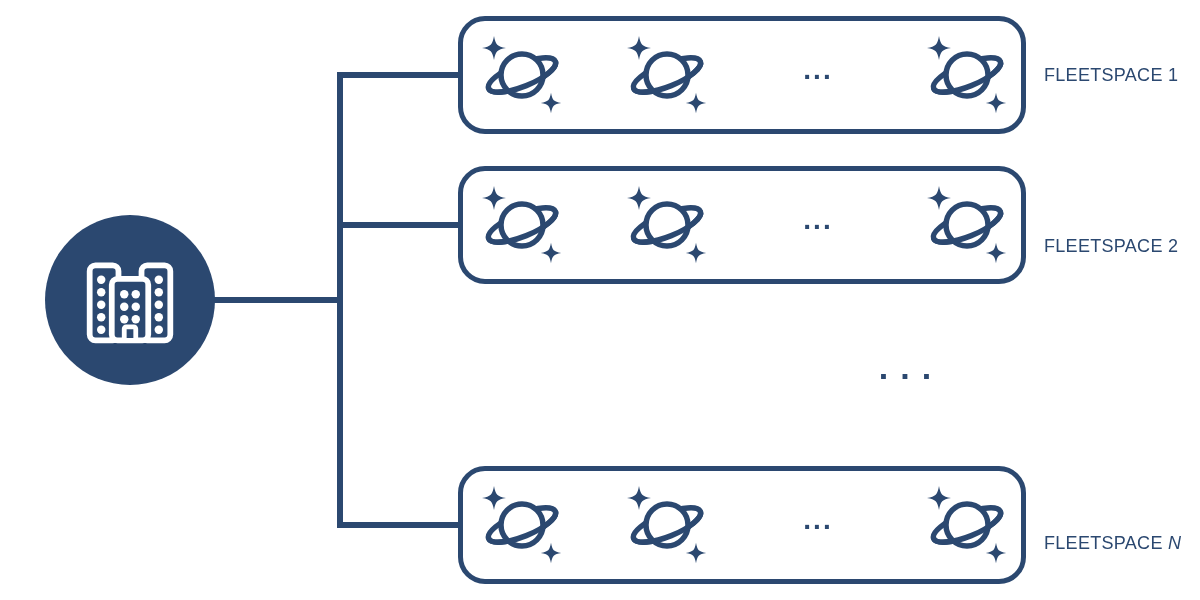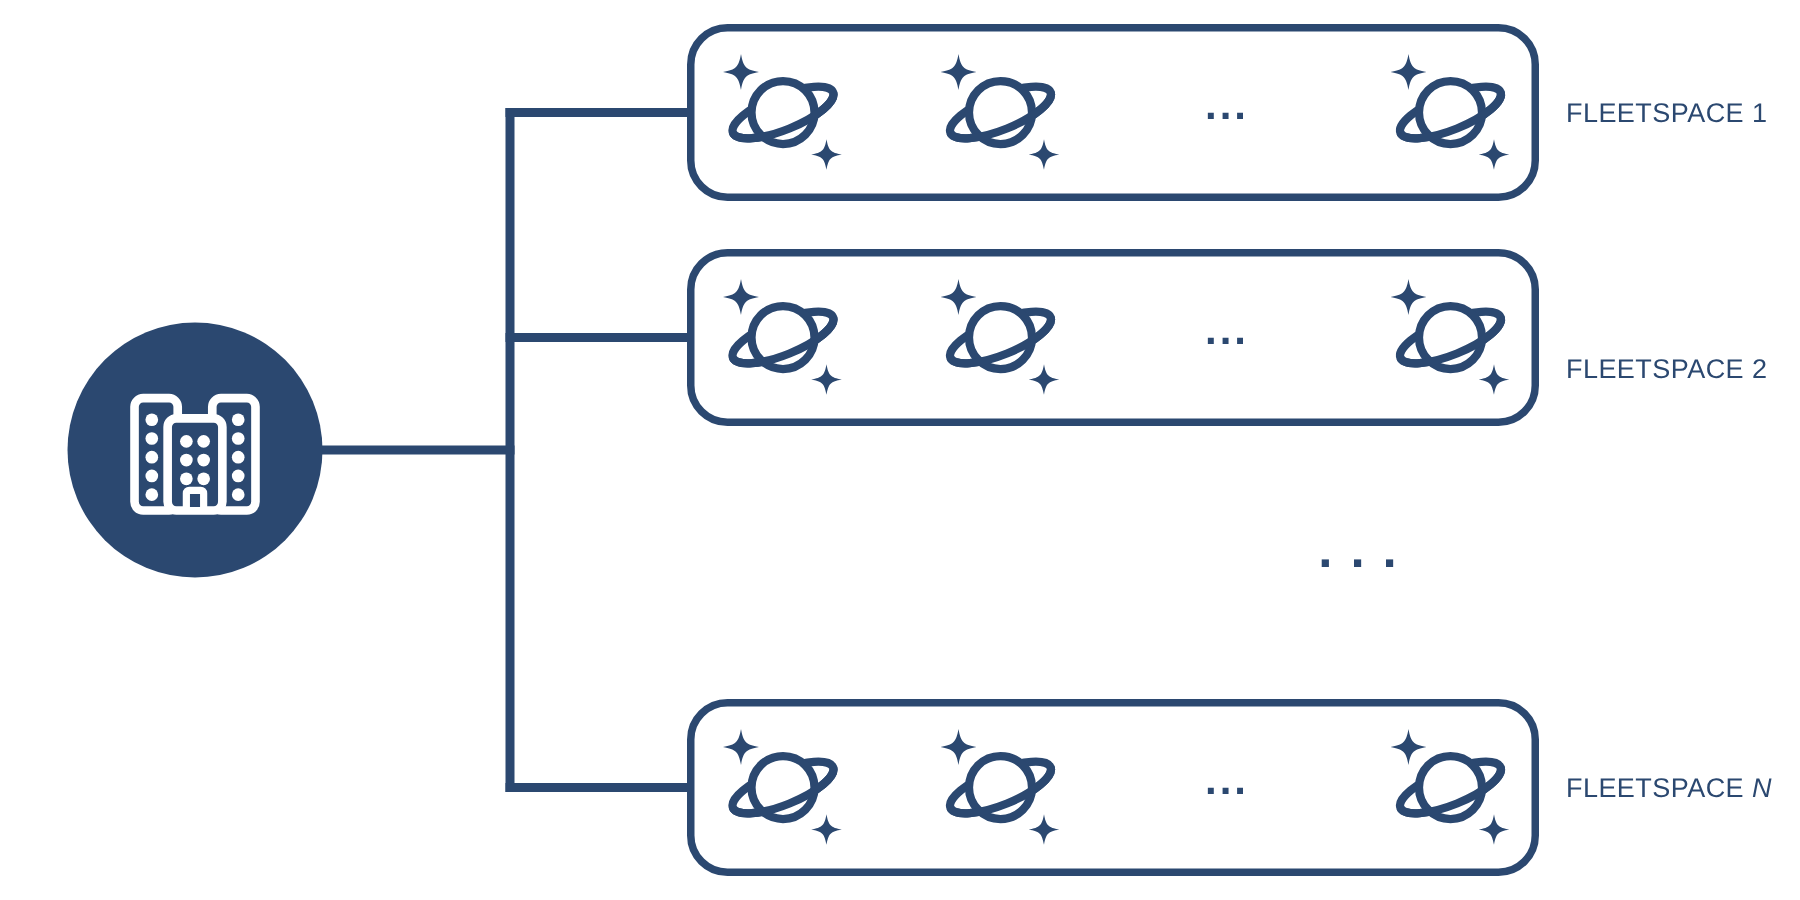--- a/index.html
+++ b/index.html
@@ -57,21 +57,21 @@
     left: 1044px;
     height: 22px; line-height: 22px;
     font-size: 18px;
     font-weight: 400;
     letter-spacing: 0.3px;
     color: var(--navy);
     white-space: nowrap;
   }
   .label-1 { top: 64px; }
   .label-2 { top: 214px; margin-top: 21px; }
-  .label-n { top: 514px; }
+  .label-n { top: 532px; }
   .suffix-italic .suffix { font-style: italic; }
 
   
   .between-dots {
     position: absolute;
     left: 850px; top: 346px;
     width: 110px;
     text-align: center;
     color: var(--navy);
     font-size: 34px;

